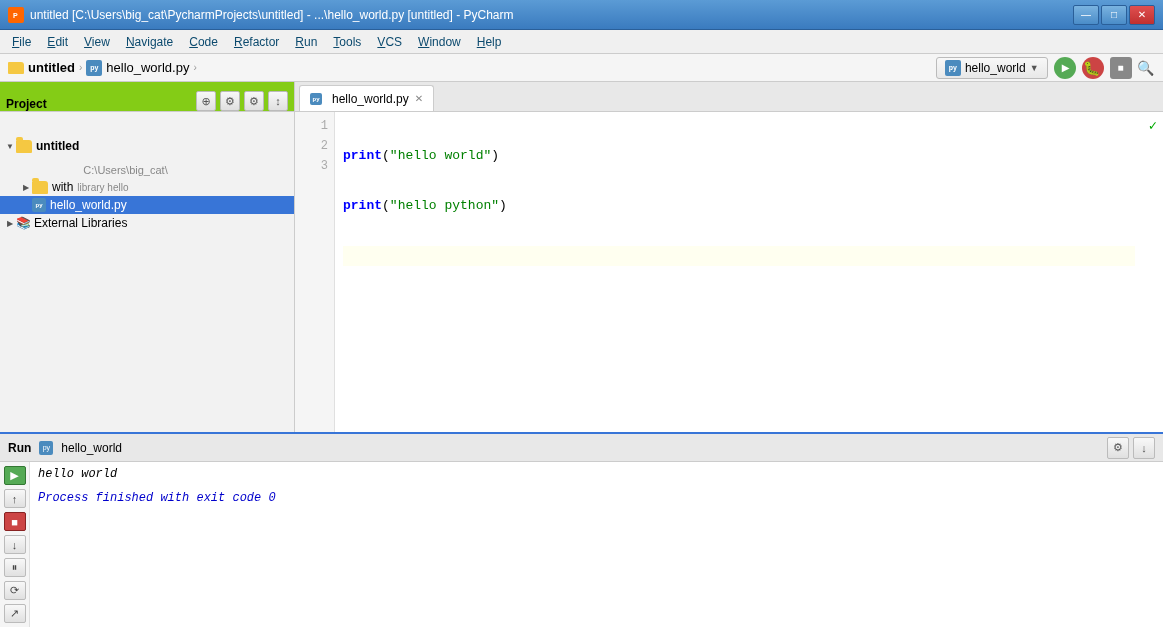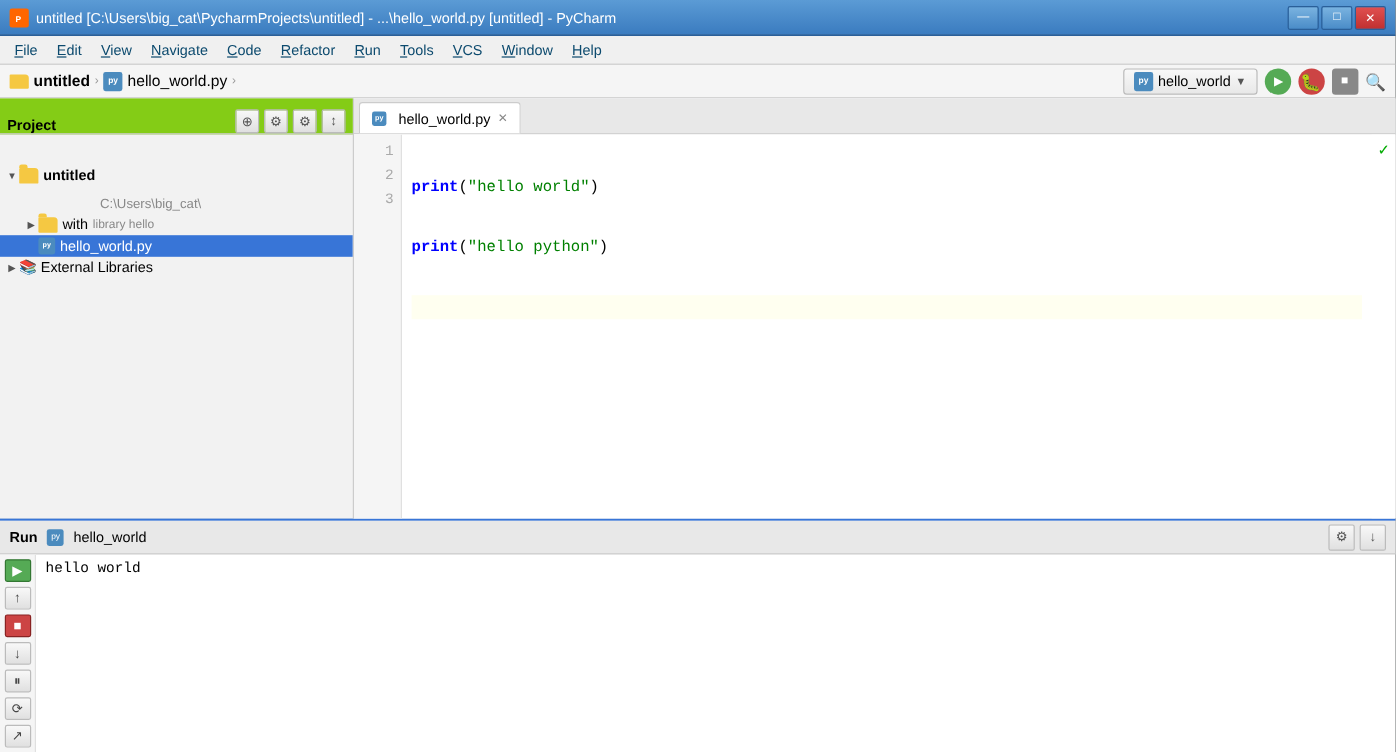--- a/index.html
+++ b/index.html
@@ -466,21 +466,21 @@
     }
     #run-output {
       flex: 1;
       padding: 4px 8px;
       font-family: 'Courier New', monospace;
       font-size: 12px;
       overflow-y: auto;
       color: #000;
     }
     .run-cmd-line { color: #555; font-size: 11px; margin-bottom: 2px; }
-    .run-out-line { margin: 1px 0; }
+    .run-out-line { margin: 1px 0; font-style: italic; }
     .run-out-line.success { color: #0000cc; }
     .run-spacer { height: 8px; }
 
     
     ::-webkit-scrollbar { width: 8px; height: 8px; }
     ::-webkit-scrollbar-track { background: #f0f0f0; }
     ::-webkit-scrollbar-thumb { background: #bbb; border-radius: 4px; }
   </style>
 </head>
 <body>
@@ -624,15 +624,16 @@
       <div class="run-side-btn">↑</div>
       <div class="run-side-btn red">■</div>
       <div class="run-side-btn">↓</div>
       <div class="run-side-btn">⏸</div>
       <div class="run-side-btn">⟳</div>
       <div class="run-side-btn">↗</div>
     </div>
     <div id="run-output">
       <div class="run-out-line">hello world</div>
       <div class="run-spacer"></div>
+      <div class="run-out-line success">Process finished with exit code 0</div>
     </div>
   </div>
 </div>
 
 </body></html>

